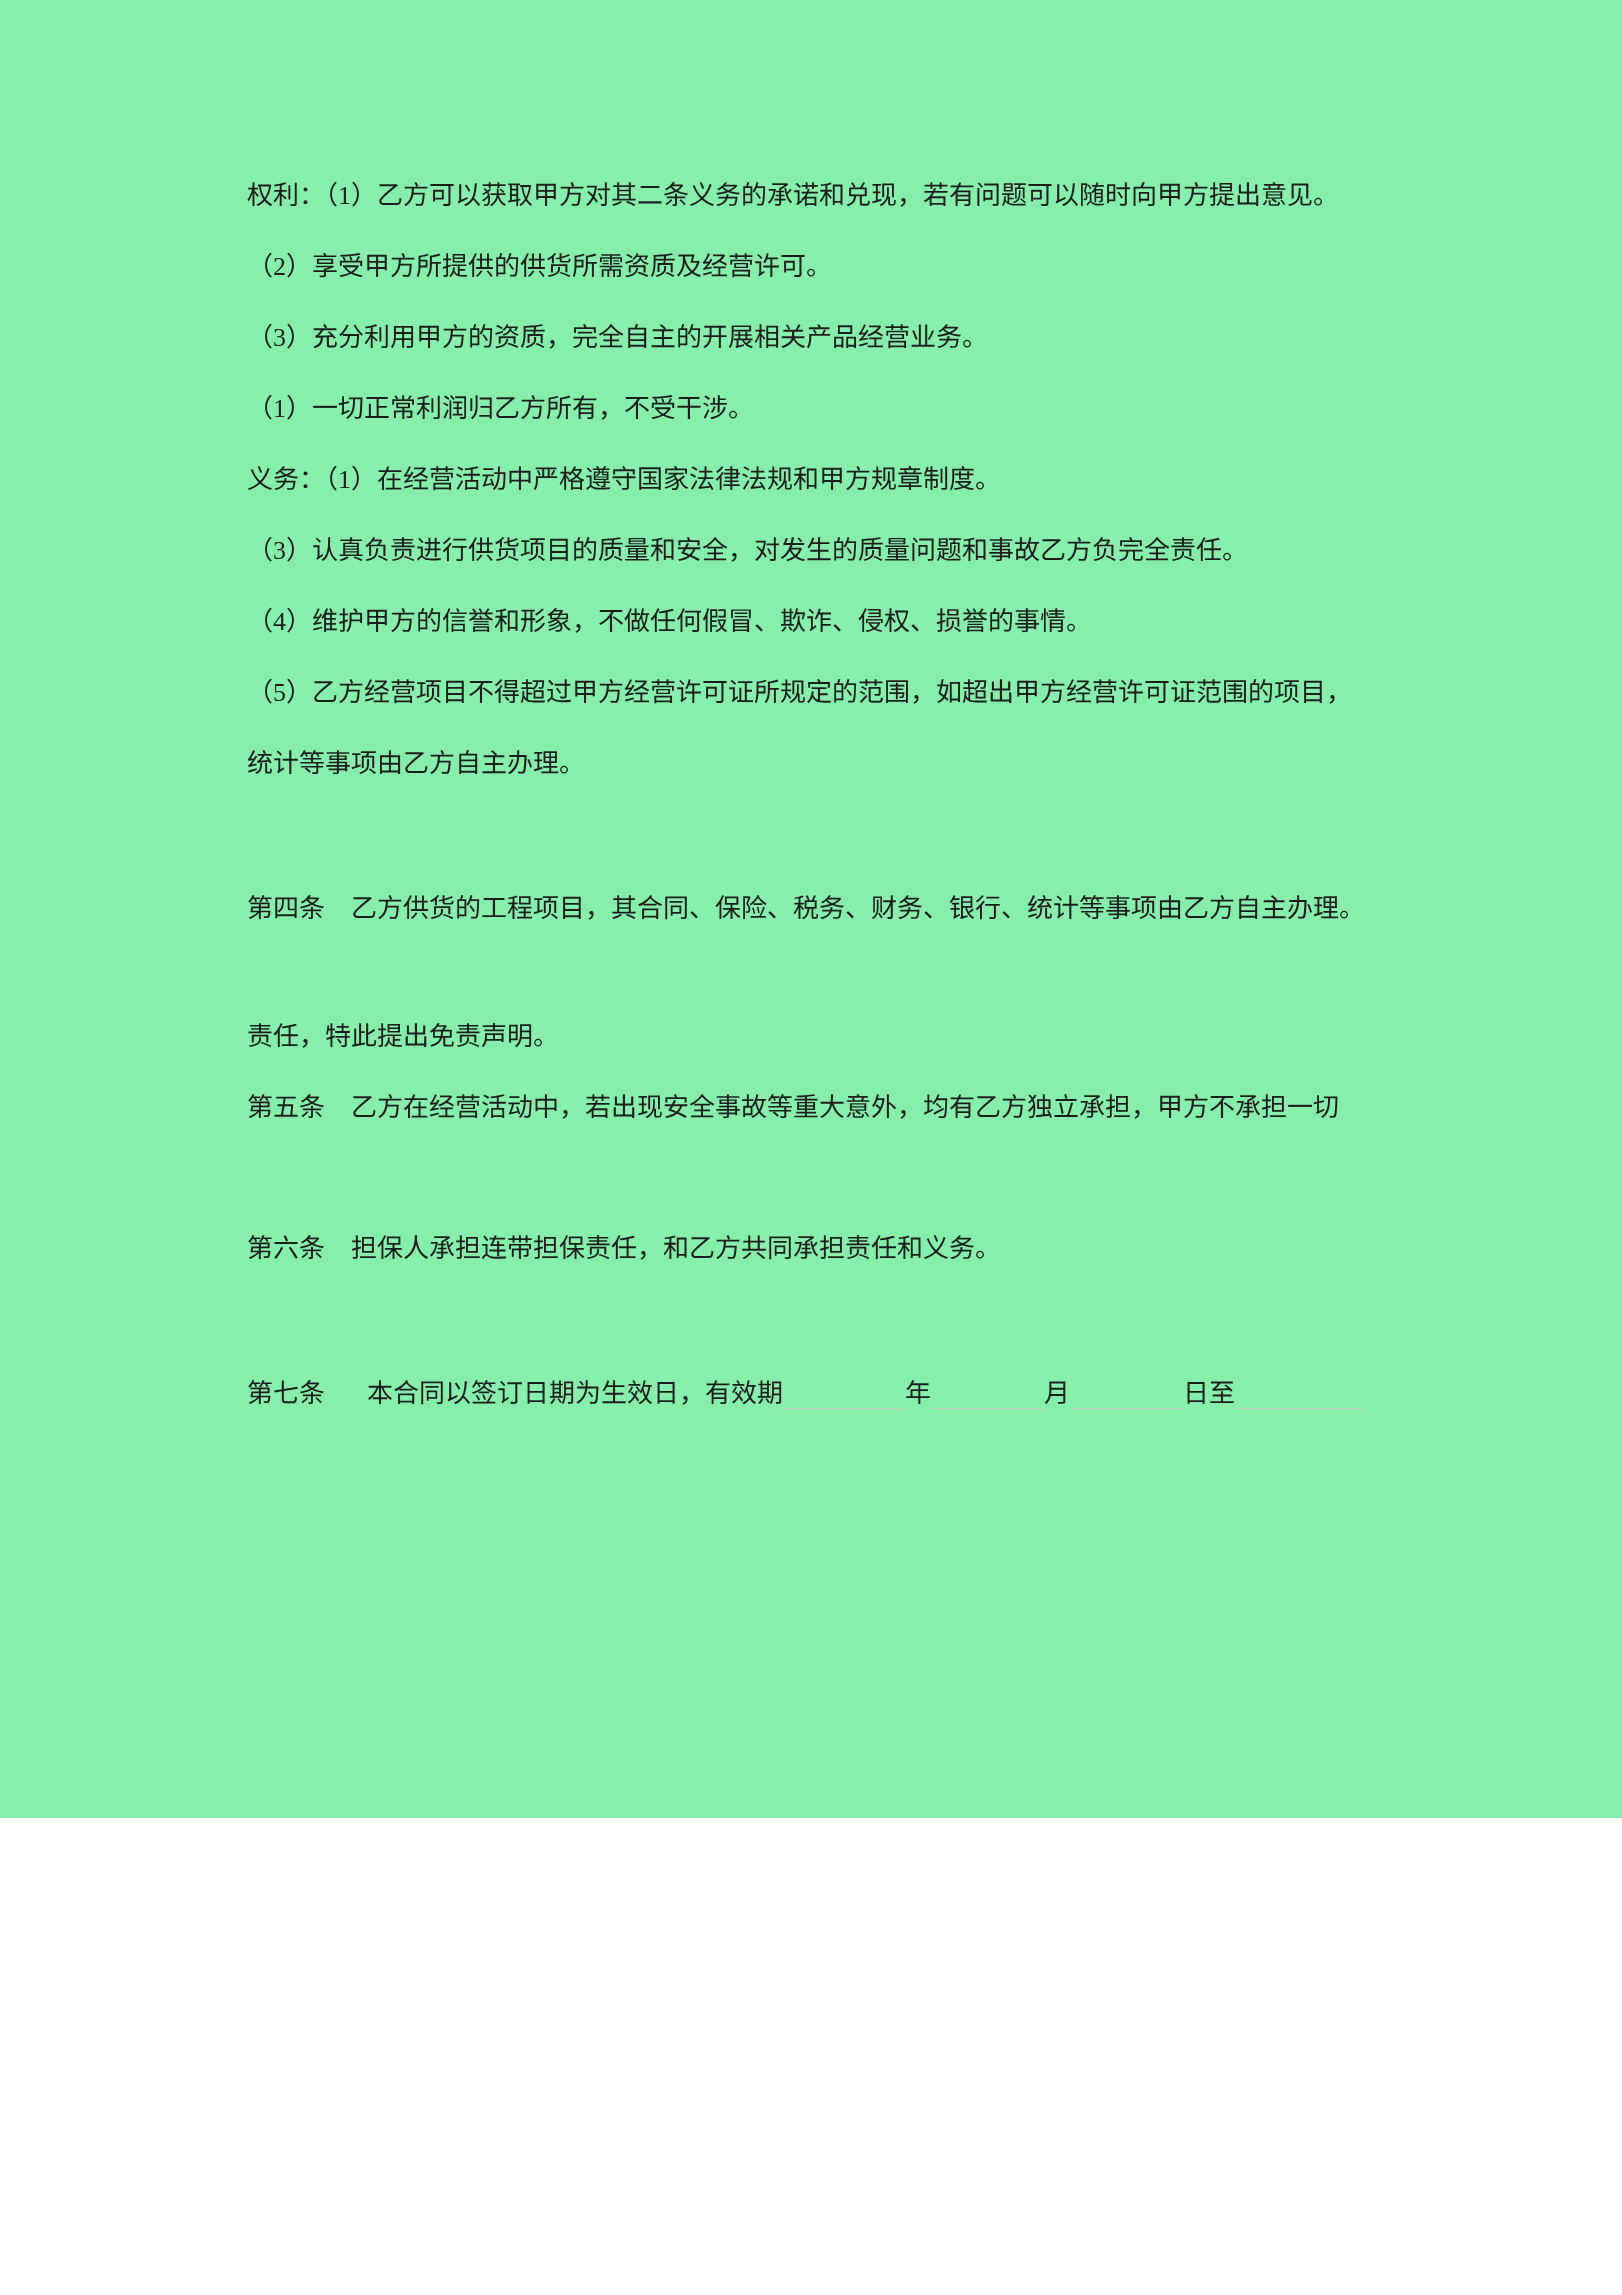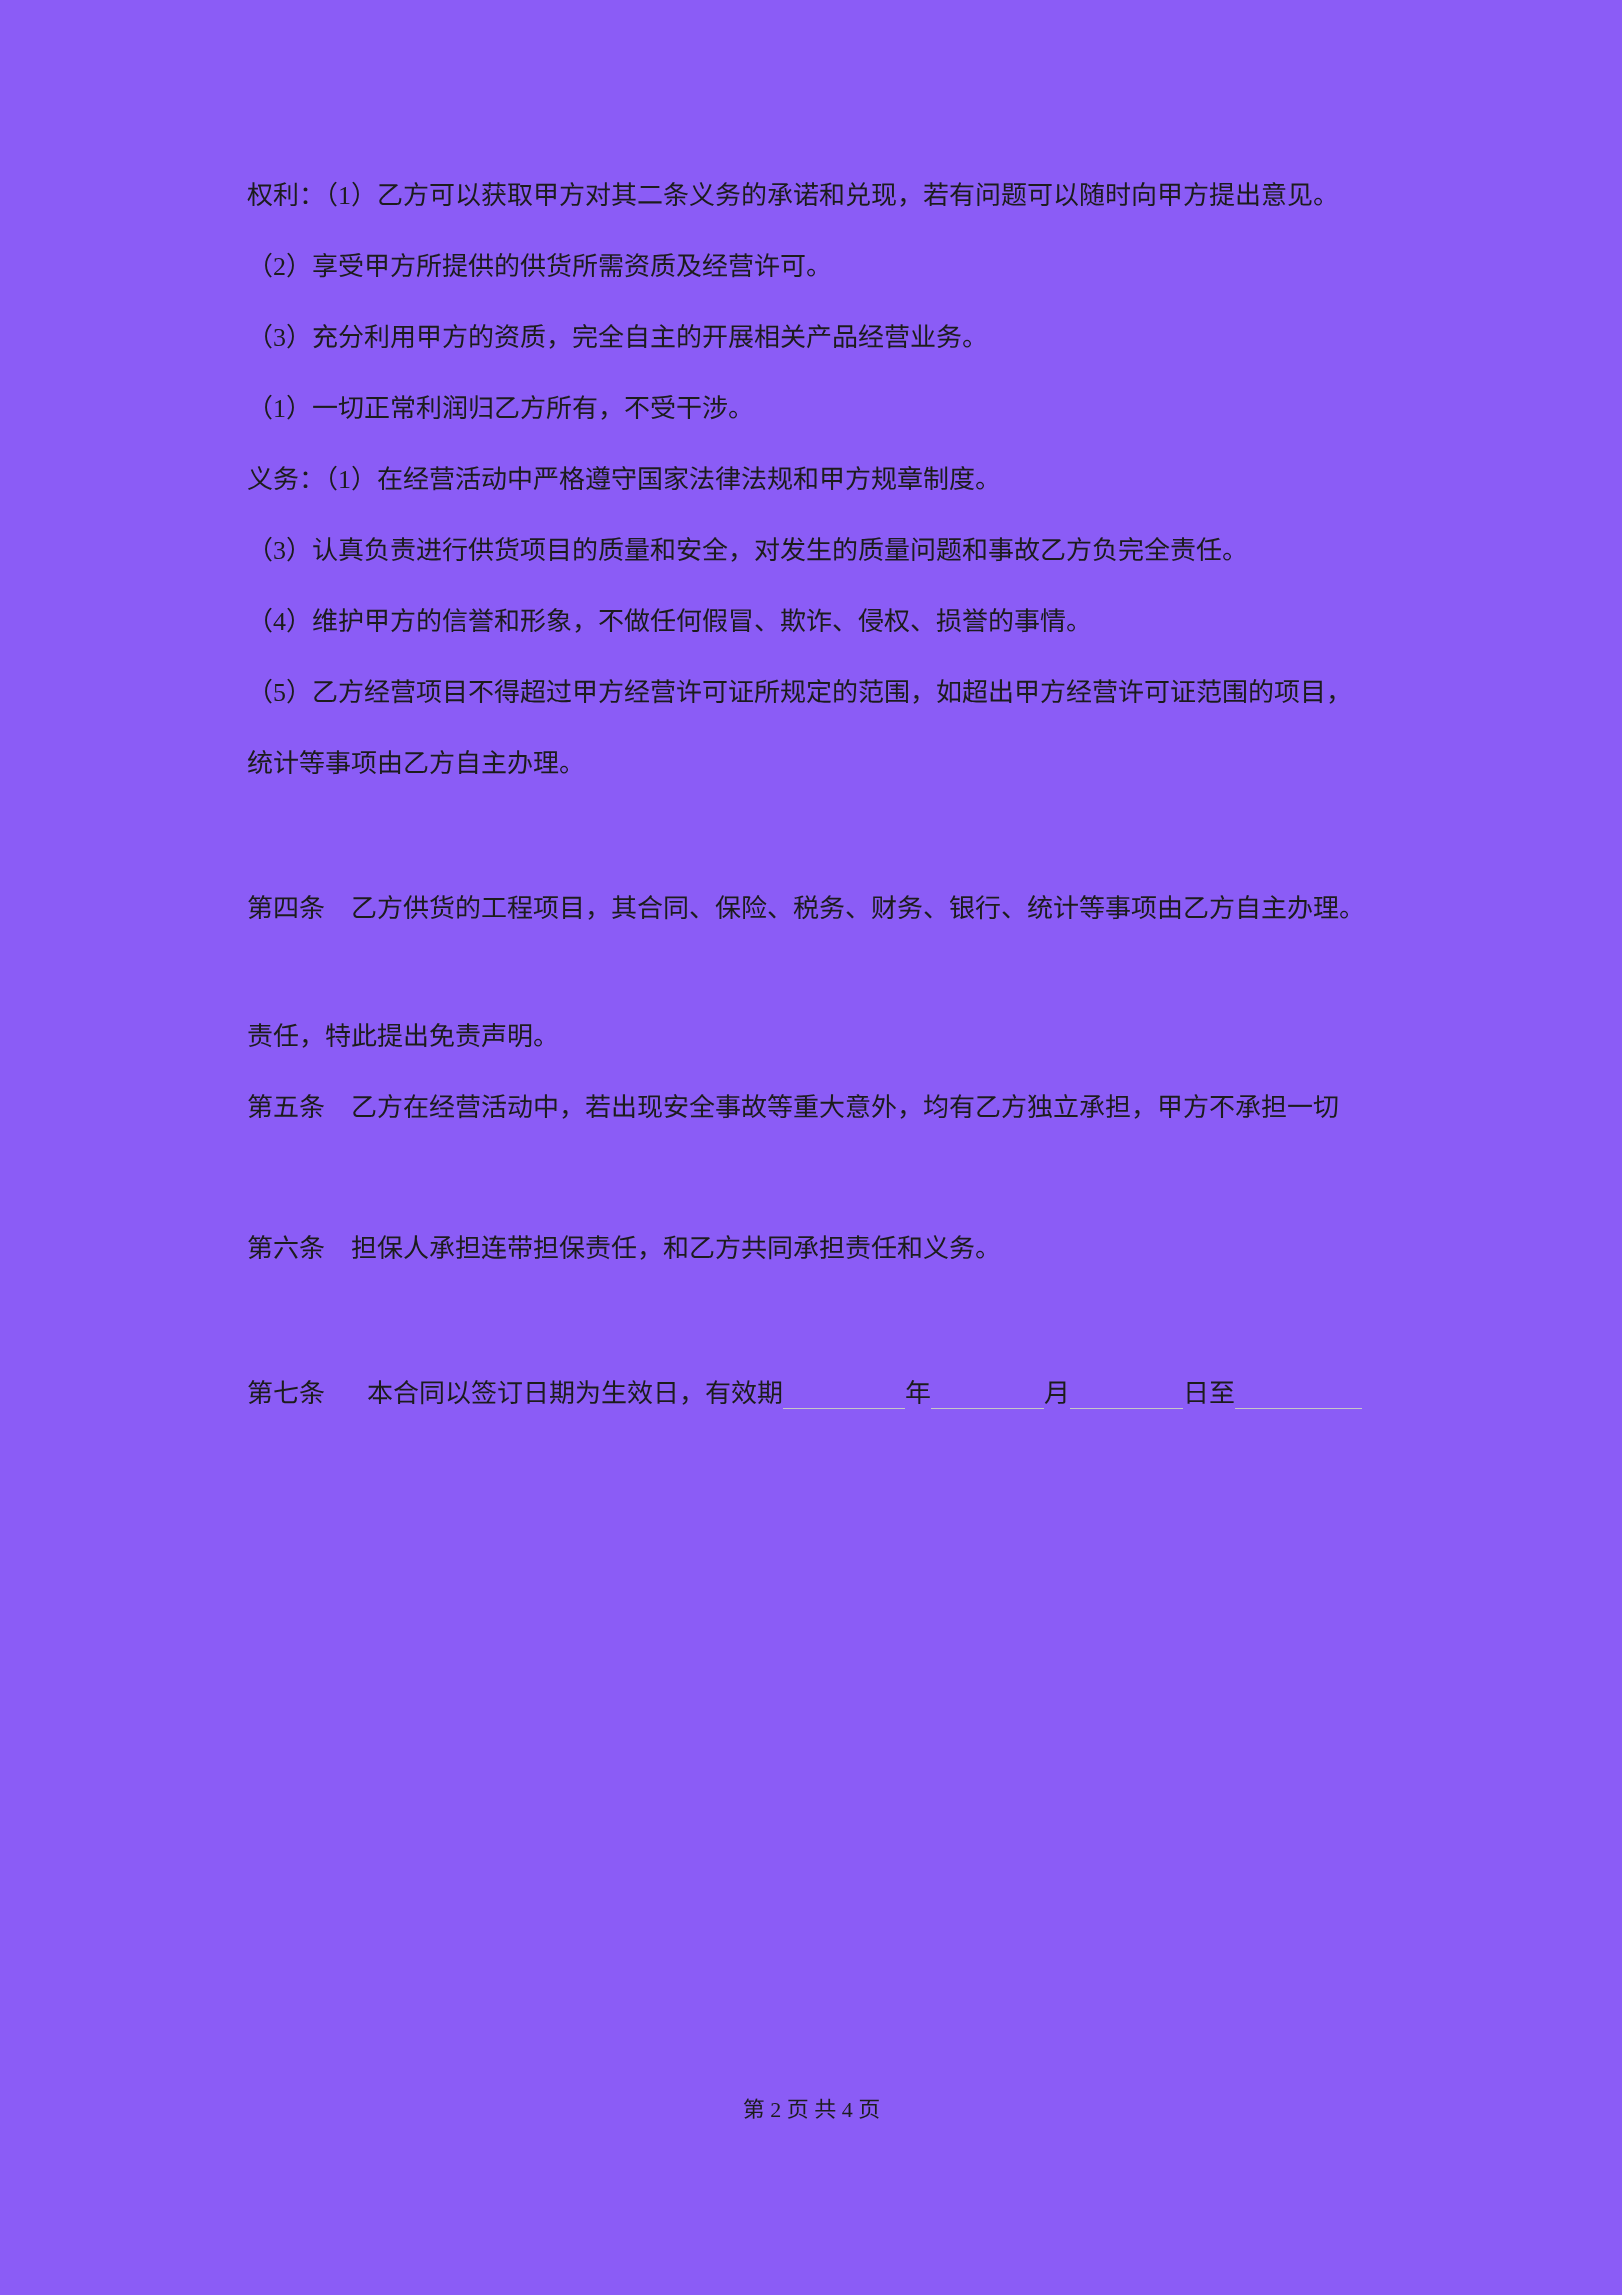--- a/index.html
+++ b/index.html
@@ -4,22 +4,22 @@
 <title>合同 第2页</title>
 <style>
   html, body {
     margin: 0;
     padding: 0;
     background: #ffffff;
   }
   .page {
     position: relative;
     width: 1623px;
-    height: 2295px;
-    background: #8b5cf6;
+    height: 1818px;
+    background: #86efac;
     overflow: hidden;
     font-family: "Liberation Serif", "DejaVu Serif", serif;
     color: #1c1c1c;
   }
   .doc-body {
     position: absolute;
     left: 247px;
     right: 131px;
     top: 160px;
     font-size: 26px;

